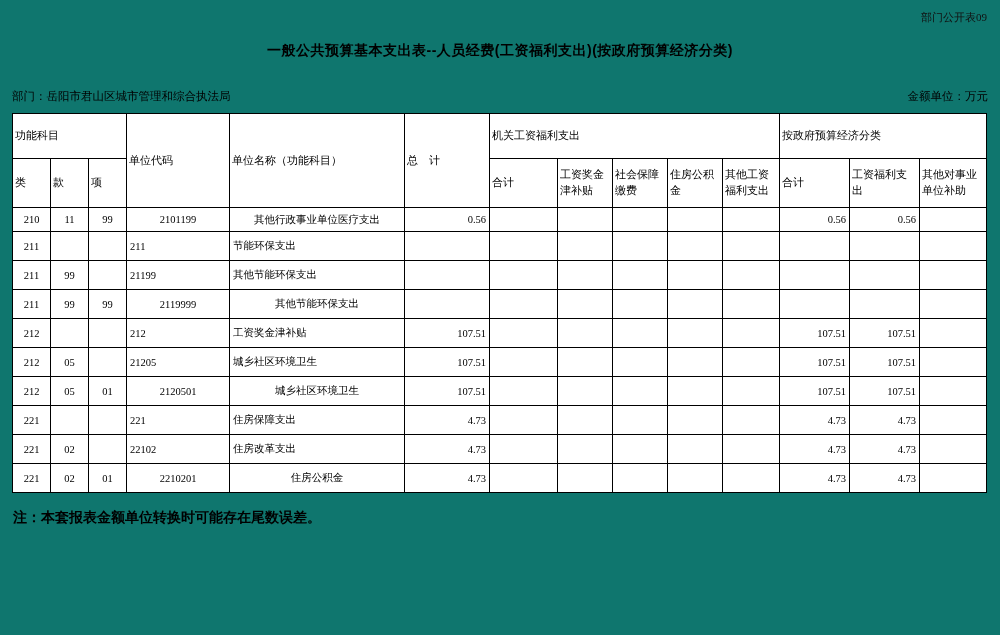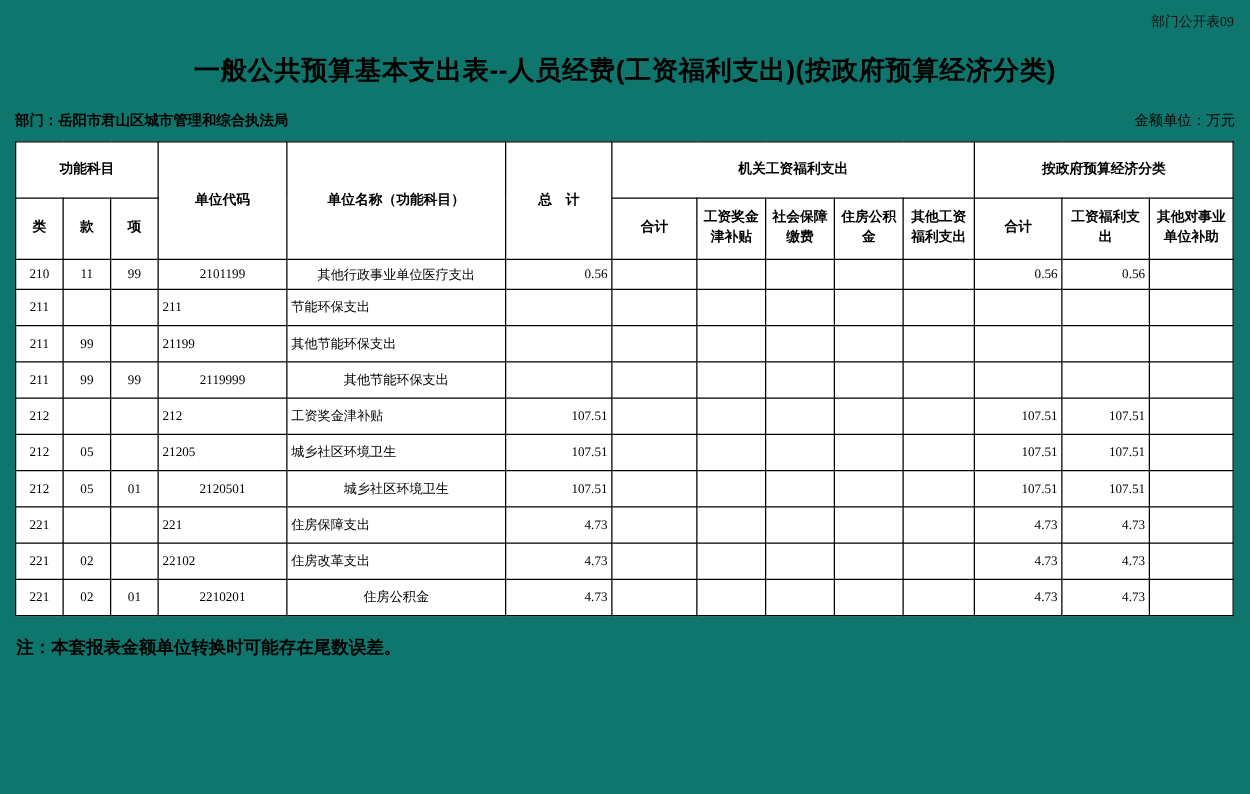--- a/index.html
+++ b/index.html
@@ -21,51 +21,51 @@
     font-size: 11px;
     color: #111;
   }
   .title {
     position: absolute;
     top: 42px; left: 0;
     width: 100%;
     text-align: center;
     font-family: "Liberation Sans", "DejaVu Sans", sans-serif;
     font-weight: bold;
-    font-size: 21px;
+    font-size: 14px;
     letter-spacing: 0.5px;
     color: #000;
   }
   .meta-row {
     position: absolute;
     top: 89px; left: 12px; right: 12px;
     display: flex;
     justify-content: space-between;
     align-items: baseline;
   }
-  .meta-dept { font-size: 11.5px; font-weight: bold; }
+  .meta-dept { font-size: 11.5px; font-weight: normal; }
   .meta-unit { font-size: 11.5px; font-weight: normal; }
 
   table.budget {
     position: absolute;
     left: 12px; top: 113px;
     width: 975px;
     border-collapse: collapse;
     table-layout: fixed;
     background: #fff;
   }
   table.budget th, table.budget td {
     border: 1px solid #000;
     overflow: hidden;
     vertical-align: middle;
   }
   table.budget th {
-    font-weight: bold;
+    font-weight: normal;
     font-size: 11px;
-    text-align: center;
+    text-align: left;
     line-height: 1.45;
     padding: 1px 2px;
   }
   thead tr.h-group { height: 45px; }
   thead tr.h-sub   { height: 49px; }
   tbody tr { height: 29px; }
   tbody tr:first-child { height: 24px; }
   table.budget td {
     font-size: 10.5px;
     padding: 0 3px;

